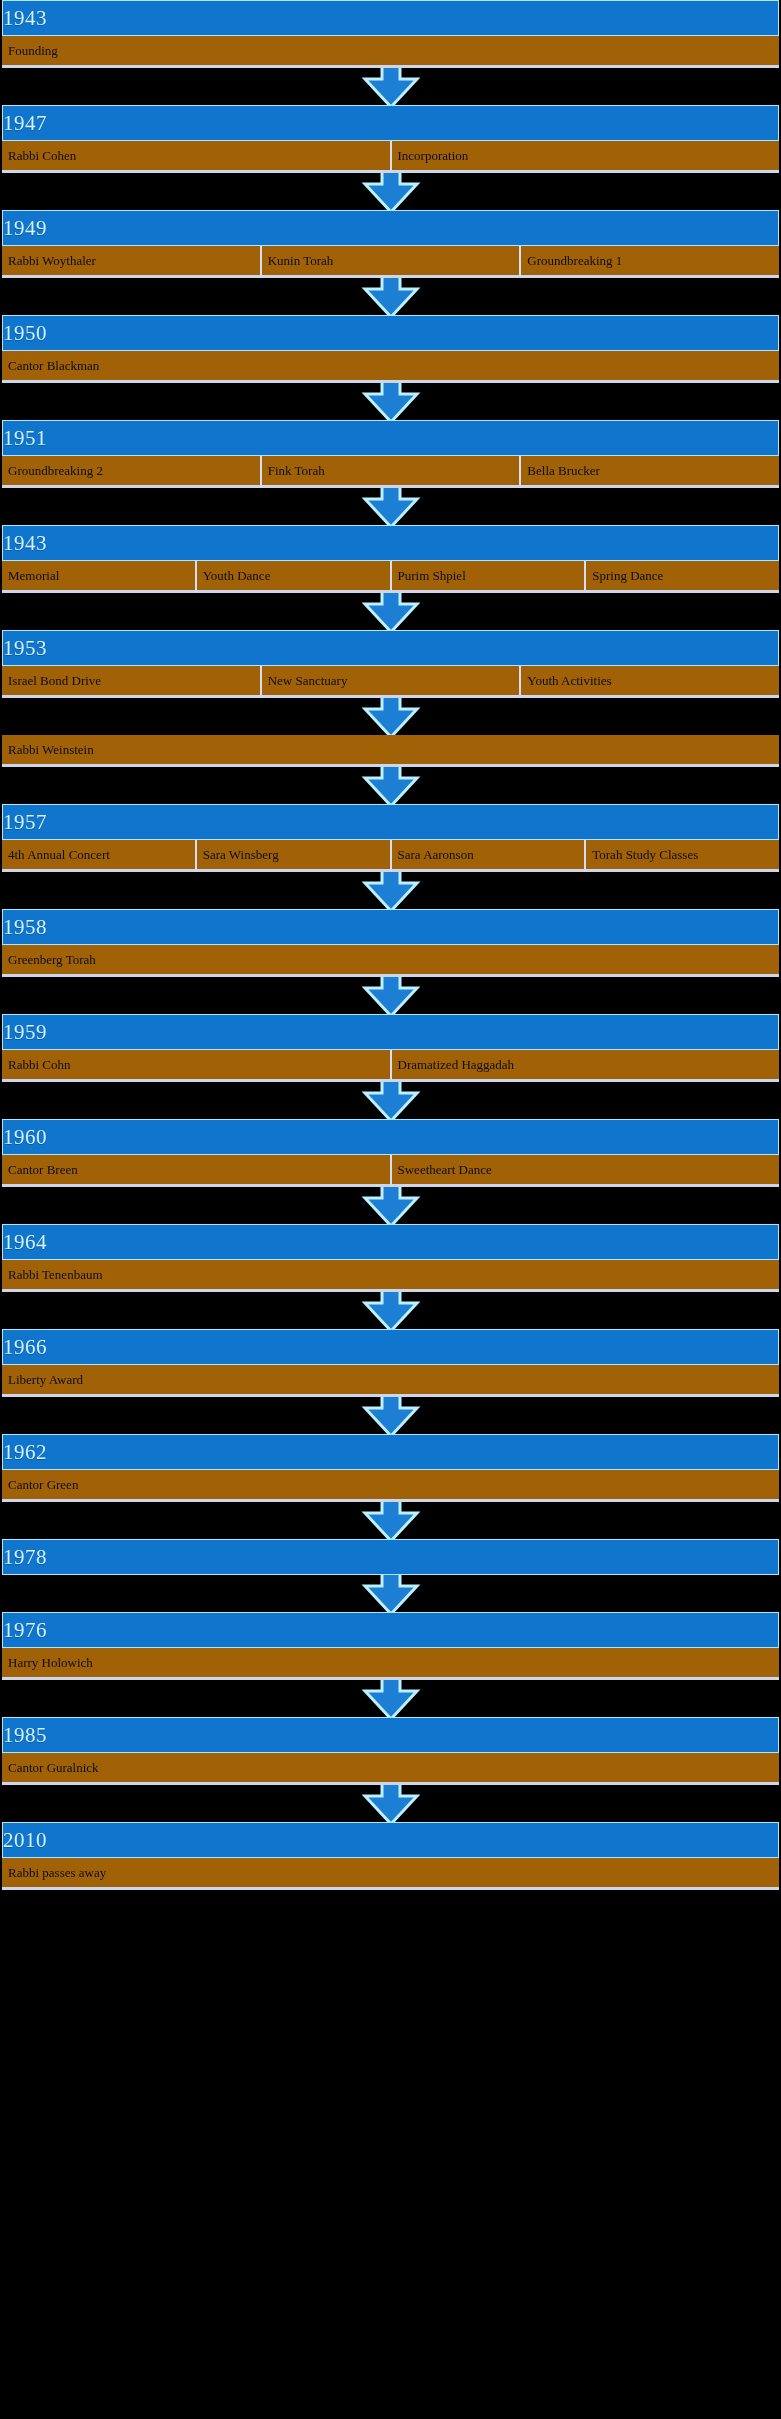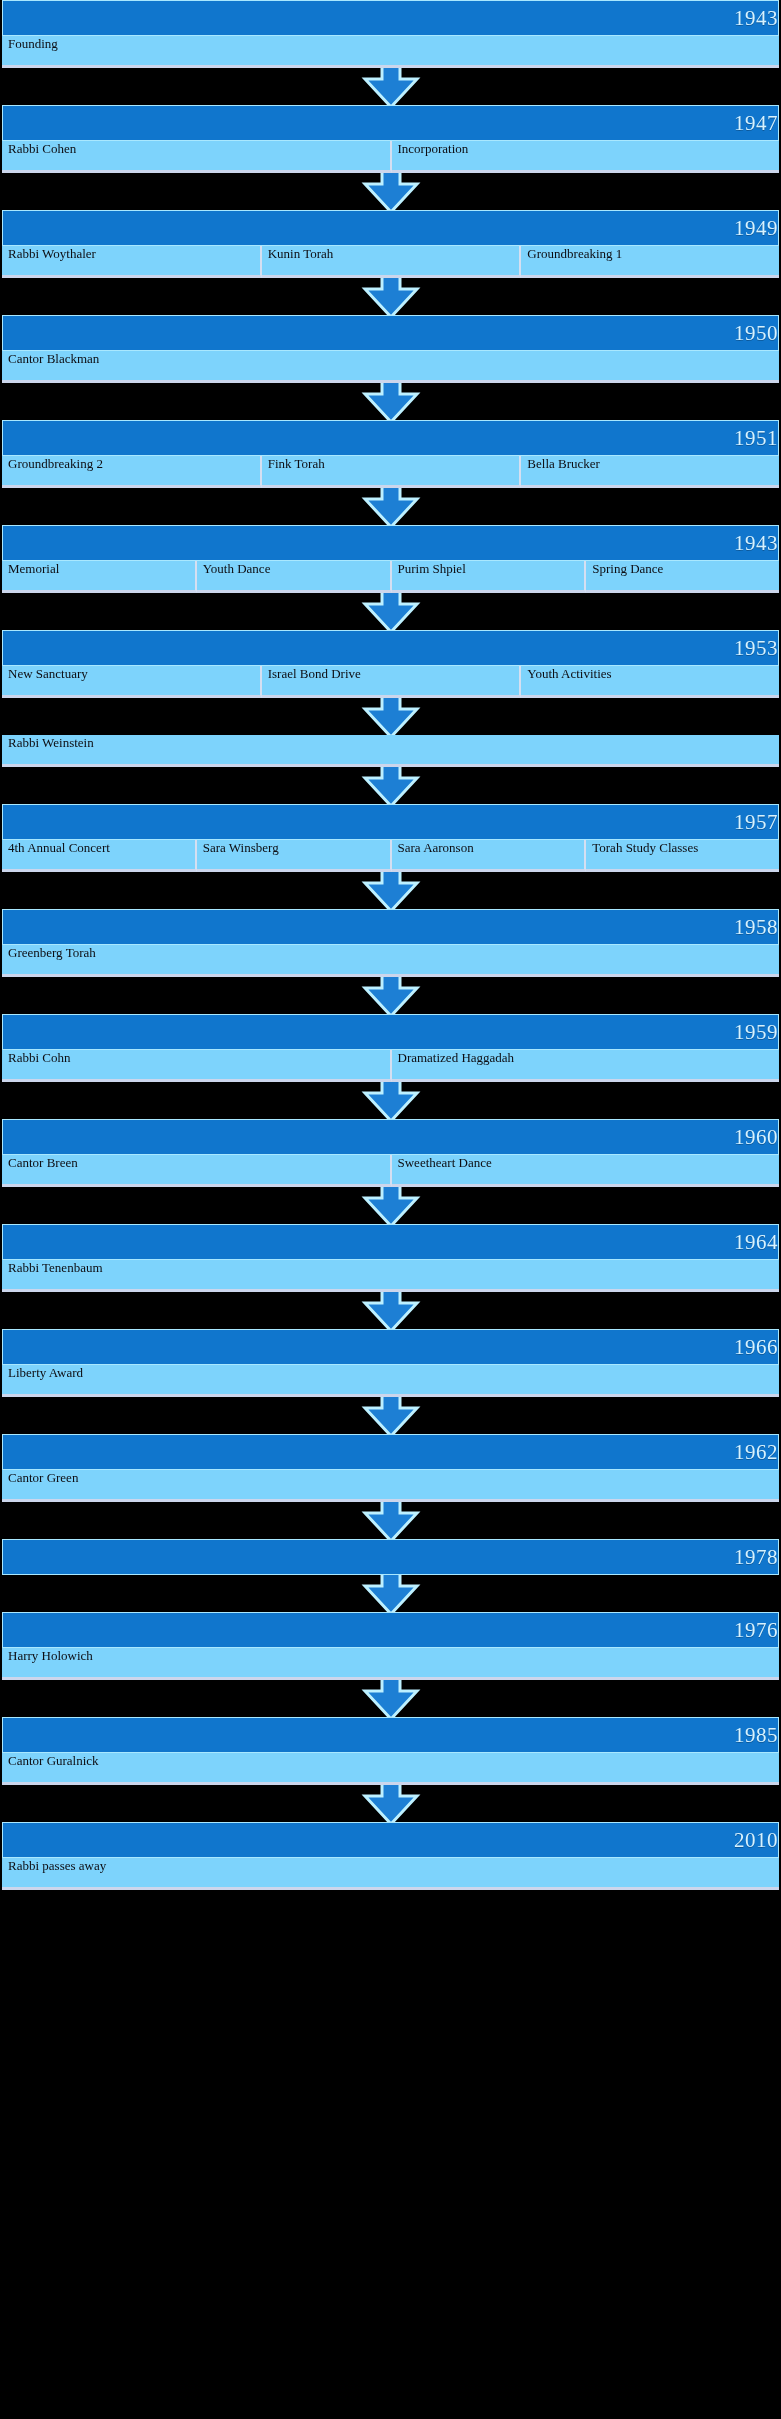--- a/index.html
+++ b/index.html
@@ -22,46 +22,47 @@
   
   .year-bar{
     position:relative;
     height:36px;
     margin:0 2px 0 2px;
     background:#1076cd;
     border:1px solid #a9e8ff;
     box-sizing:border-box;
     display:flex;
     align-items:center;
-    justify-content:flex-end;
+    justify-content:flex-start;
   }
   .year-bar .year-label{
     color:#d6f2ff;
     font-size:21px;
     line-height:21px;
     letter-spacing:0.5px;
     font-family:"Liberation Serif","DejaVu Serif",serif;
     text-shadow:0 1px 0 rgba(0,0,0,0.25);
   }
   
   .events-row{
     display:flex;
     margin:0 2px;
     height:32px;
     background:#bfcbe6;
     box-sizing:border-box;
   }
   .event-cell{
     flex:1 1 0;
     min-width:0;
-    background:#7dd3fc;
+    background:#a16207;
     border-right:2px solid #d5dff1;
     border-bottom:3px solid #ccd6ec;
     box-sizing:border-box;
     display:flex;
+    align-items:center;
     padding-left:6px;
     overflow:hidden;
   }
   .event-cell:last-child{ border-right:none; }
   .event-label{
     color:#0d0d12;
     font-size:13px;
     line-height:15px;
     white-space:nowrap;
     font-family:"Liberation Serif","DejaVu Serif",serif;
@@ -201,24 +202,24 @@
           <path d="M26 0 L26 13 L9 13 L35 41 L61 13 L44 13 L44 0 Z" fill="#1d7fd4" stroke="#bdf0ff" stroke-width="3" stroke-linejoin="miter"></path>
         </svg>
       </div>
     </div>
     <div class="block">
       <div class="year-bar">
         <span class="year-label">1953</span>
       </div>
       <div class="events-row">
         <div class="event-cell">
+          <span class="event-label">Israel Bond Drive</span>
+        </div>
+        <div class="event-cell">
           <span class="event-label">New Sanctuary</span>
-        </div>
-        <div class="event-cell">
-          <span class="event-label">Israel Bond Drive</span>
         </div>
         <div class="event-cell">
           <span class="event-label">Youth Activities</span>
         </div>
       </div>
       <div class="gap">
         <svg class="arrow" viewBox="0 0 70 42" preserveAspectRatio="none">
           <path d="M26 0 L26 13 L9 13 L35 41 L61 13 L44 13 L44 0 Z" fill="#1d7fd4" stroke="#bdf0ff" stroke-width="3" stroke-linejoin="miter"></path>
         </svg>
       </div>

